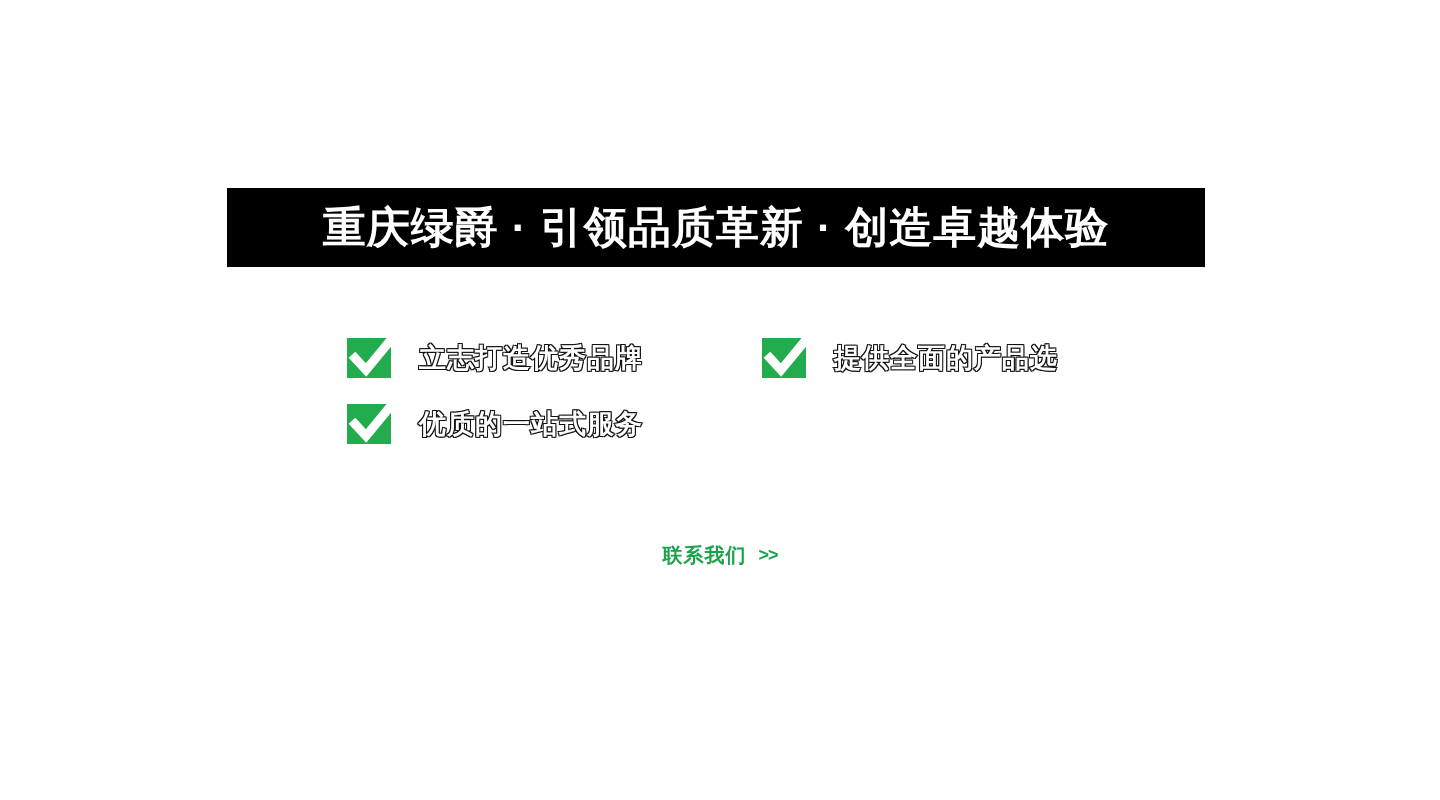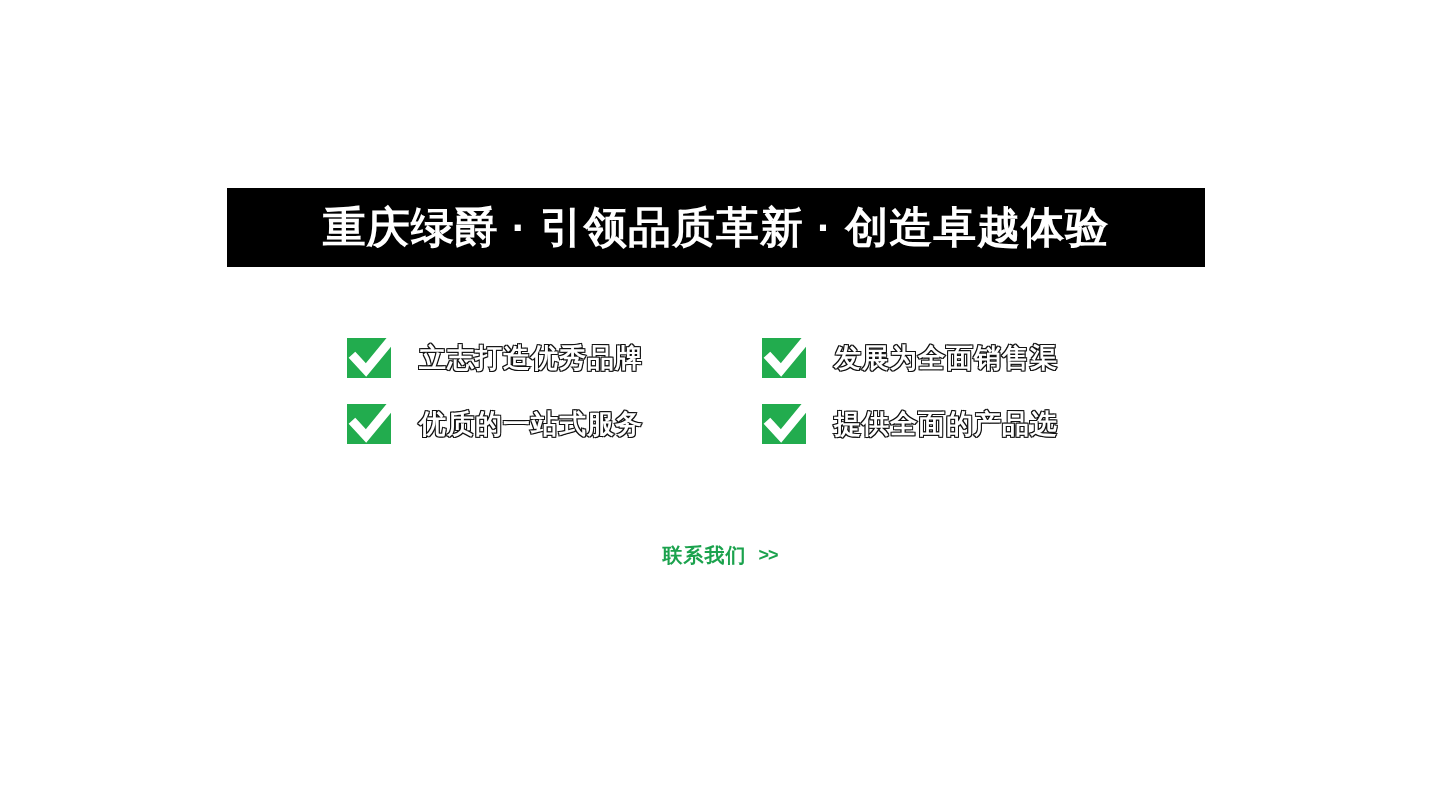--- a/index.html
+++ b/index.html
@@ -117,45 +117,37 @@
 
     <div class="feature">
       <span class="check-box">
         <svg width="40" height="36" viewBox="0 0 40 36">
           <path d="M4 18 L15 30 L38 2" fill="none" stroke="#ffffff" stroke-width="9" stroke-linecap="square"></path>
         </svg>
       </span>
       <span class="feature-label">立志打造优秀品牌</span>
     </div>
 
+
     <div class="feature">
       <span class="check-box">
         <svg width="40" height="36" viewBox="0 0 40 36">
           <path d="M4 18 L15 30 L38 2" fill="none" stroke="#ffffff" stroke-width="9" stroke-linecap="square"></path>
         </svg>
       </span>
-      <span class="feature-label">发展为全面销售渠</span>
+      <span class="feature-label">提供全面的产品选</span>
     </div>
 
     <div class="feature">
       <span class="check-box">
         <svg width="40" height="36" viewBox="0 0 40 36">
           <path d="M4 18 L15 30 L38 2" fill="none" stroke="#ffffff" stroke-width="9" stroke-linecap="square"></path>
         </svg>
       </span>
       <span class="feature-label">优质的一站式服务</span>
-    </div>
-
-    <div class="feature">
-      <span class="check-box">
-        <svg width="40" height="36" viewBox="0 0 40 36">
-          <path d="M4 18 L15 30 L38 2" fill="none" stroke="#ffffff" stroke-width="9" stroke-linecap="square"></path>
-        </svg>
-      </span>
-      <span class="feature-label">提供全面的产品选</span>
     </div>
 
   </div>
 
   <div class="contact">
     <a class="contact-link">
       <span>联系我们</span>
       <span class="contact-arrow">&gt;&gt;</span>
     </a>
   </div>

